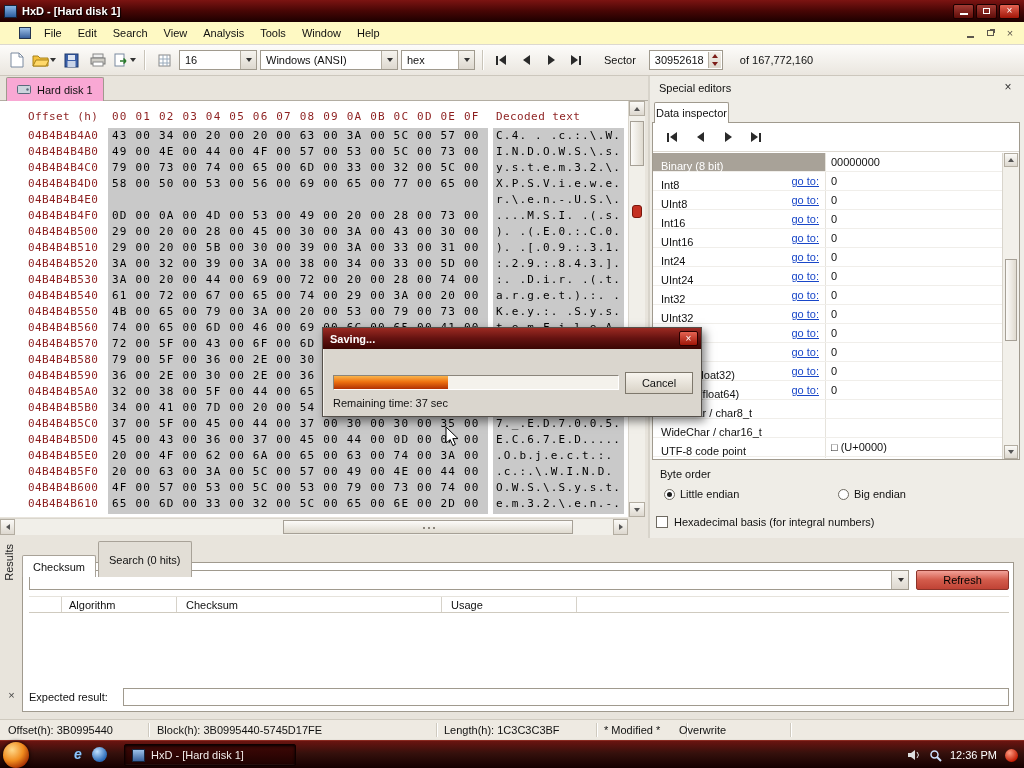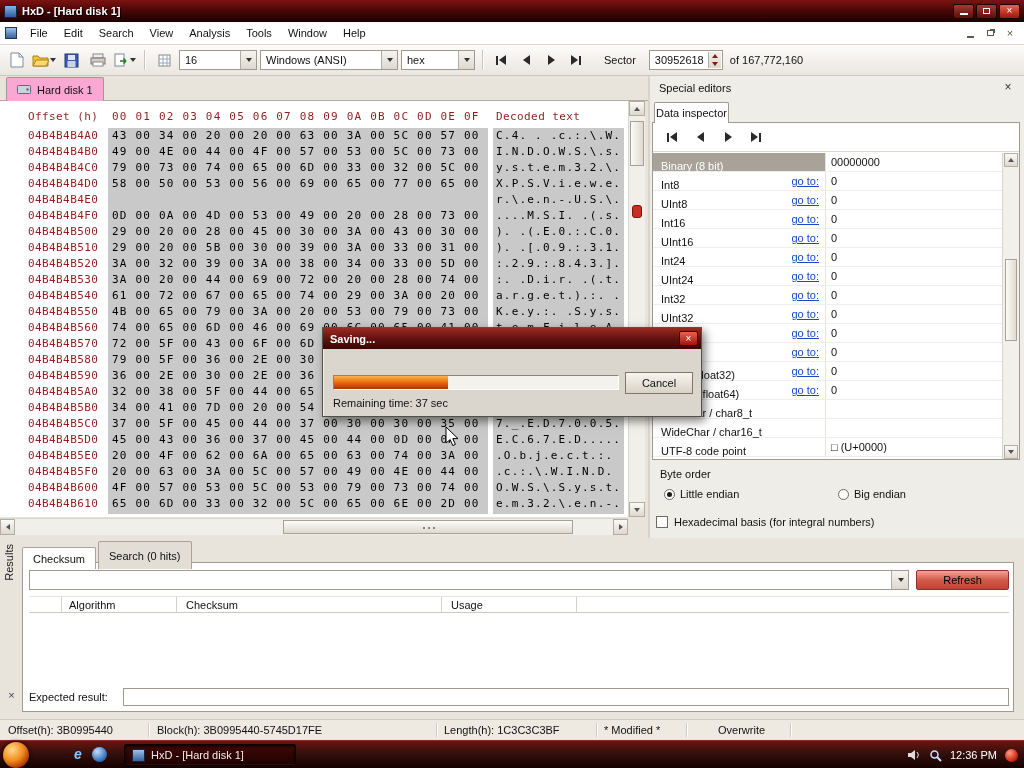--- a/index.html
+++ b/index.html
@@ -12,22 +12,22 @@
   .app-ico{width:13px;height:13px;margin:0 5px 0 4px;background:linear-gradient(#86b4e6,#2c5d9e);border:1px solid #14243c}
   .title-text{font-weight:bold;text-shadow:1px 1px 1px #000}
   .winbtns{margin-left:auto;display:flex;gap:2px;padding-right:4px}
   .wbtn{width:21px;height:15px;display:flex;align-items:center;justify-content:center;border:1px solid #1a0000;border-radius:2px;
     background:linear-gradient(#a33b34,#5e0c08);color:#fff;font-size:10px;line-height:10px}
   .wbtn.close{background:linear-gradient(#e46352,#a01507)}
   .minbar{width:8px;height:2px;background:#fff;margin-top:6px}
   .sq{width:7px;height:6px;border:1px solid #fff}
 
   
-  #menubar{position:absolute;left:0;top:22px;width:1024px;height:23px;background:#ffffff;border-bottom:1px solid #dcd8d0;
-    display:flex;align-items:center;padding-left:0}
+  #menubar{position:absolute;left:0;top:22px;width:1024px;height:23px;background:#fef9c3;border-bottom:1px solid #dcd8d0;
+    display:flex;align-items:center;padding-left:14px}
   .mdi-ico{width:12px;height:12px;margin:0 5px;background:linear-gradient(#9cc0e8,#39619c);border:1px solid #23344e}
   .mitem{padding:4px 8px;cursor:default}
   .mdibtns{margin-left:auto;display:flex;gap:4px;margin-right:6px;align-items:center;color:#5c574e}
   .mdib{width:16px;height:14px;display:flex;align-items:center;justify-content:center;font-size:11px}
   .mdi-min{width:7px;height:2px;background:#5c574e;margin-top:7px}
   .mdi-rst{width:7px;height:6px;border:1px solid #5c574e;box-shadow:2px -2px 0 -1px #5c574e}
 
   
   #toolbar{position:absolute;left:0;top:45px;width:1024px;height:31px;display:flex;align-items:center;gap:3px;padding:0 5px;
     background:linear-gradient(#fdfcfa,#eae6df);border-bottom:1px solid #ccc7bd}
@@ -116,21 +116,21 @@
     border:1px solid;border-color:#8a857b #fff #fff #8a857b}
   #dlg-fill{height:100%;background:linear-gradient(180deg,#f9b44c 0%,#ee7110 45%,#b03104 100%)}
   #dlg-cancel{position:absolute;left:302px;top:44px;width:68px;height:22px;display:flex;align-items:center;justify-content:center;
     background:linear-gradient(#f8f5ef,#d8d2c6);border:1px solid #7e786c;border-radius:0}
   #dlg-remaining{position:absolute;left:10px;top:69px}
 
   
   #rs-label{position:absolute;left:3px;top:544px;writing-mode:vertical-rl;transform:rotate(180deg);color:#222}
   #rs-close{position:absolute;left:5px;top:688px;width:13px;height:13px;display:flex;align-items:center;justify-content:center;color:#444}
   #rtabs{position:absolute;left:22px;top:541px;display:flex;align-items:flex-end;z-index:2}
-  .rtab{height:28px;padding:0 10px;display:flex;align-items:center;background:#e2ded6;border:1px solid #a8a298;border-bottom:none;
+  .rtab{height:36px;padding:0 10px;display:flex;align-items:center;background:#e2ded6;border:1px solid #a8a298;border-bottom:none;
     border-radius:2px 2px 0 0;margin-right:2px}
   .rtab.active{background:#fff;height:22px}
   #rbox{position:absolute;left:22px;top:562px;width:992px;height:150px;background:#fff;border:1px solid #a09a8e}
   #rcombo{position:absolute;left:6px;top:7px;width:880px;height:20px;background:#fff;border:1px solid #a09a8e}
   #rcombo .cbtn{width:17px}
   #rrefresh{position:absolute;left:893px;top:7px;width:93px;height:20px;display:flex;align-items:center;justify-content:center;
     background:linear-gradient(#f2a298,#d35b4b 50%,#c04335);border:1px solid #8c342a;border-radius:2px;color:#000}
   #ghead{position:absolute;left:6px;top:33px;width:980px;height:17px;border-top:1px solid #e6e3dc;border-bottom:1px solid #cfcabf}
   .gcol{position:absolute;top:0;bottom:0;width:1px;background:#d6d2c9}
   .ghtxt{position:absolute;top:2px}
@@ -277,21 +277,21 @@
       <span class="vbar"></span>
     </span>
   <span style="margin-left:14px">Sector</span>
   <span class="spin" style="margin-left:10px">
     <span>30952618</span>
     <span class="spincol">
         <span class="tu"></span>
         <span class="tdn"></span>
       </span>
   </span>
-  <span style="margin-left:4px">of 167,772,160</span>
+  <span style="margin-left:14px">of 167,772,160</span>
 </div>
 
 <div id="tabline"></div>
 <div id="doctab">
   <svg width="14" height="11">
       <rect x="0.5" y="1.5" width="13" height="8" rx="1" fill="#cdd4dd" stroke="#5a6a7c"></rect>
       <circle cx="10.5" cy="5.5" r="1.2" fill="#5a6a7c"></circle>
     </svg>
   <span>Hard disk 1</span>
 </div>
@@ -601,21 +601,21 @@
 
 <div id="statusbar">
   <span class="stxt" style="left:8px">Offset(h): 3B0995440</span>
   <span class="sdiv" style="left:148px"></span>
   <span class="stxt" style="left:157px">Block(h): 3B0995440-5745D17FE</span>
   <span class="sdiv" style="left:436px"></span>
   <span class="stxt" style="left:444px">Length(h): 1C3C3C3BF</span>
   <span class="sdiv" style="left:596px"></span>
   <span class="stxt" style="left:604px">* Modified *</span>
   <span class="sdiv" style="left:686px"></span>
-  <span class="stxt" style="left:718px">Overwrite</span>
+  <span class="stxt" style="left:679px">Overwrite</span>
   <span class="sdiv" style="left:790px"></span>
 </div>
 
 <div id="dialog">
   <div id="dlg-title">
       <span>Saving...</span>
     </div>
   <span id="dlg-close">×</span>
   <div id="dlg-track">
       <div id="dlg-fill" style="width: 40%;"></div>

